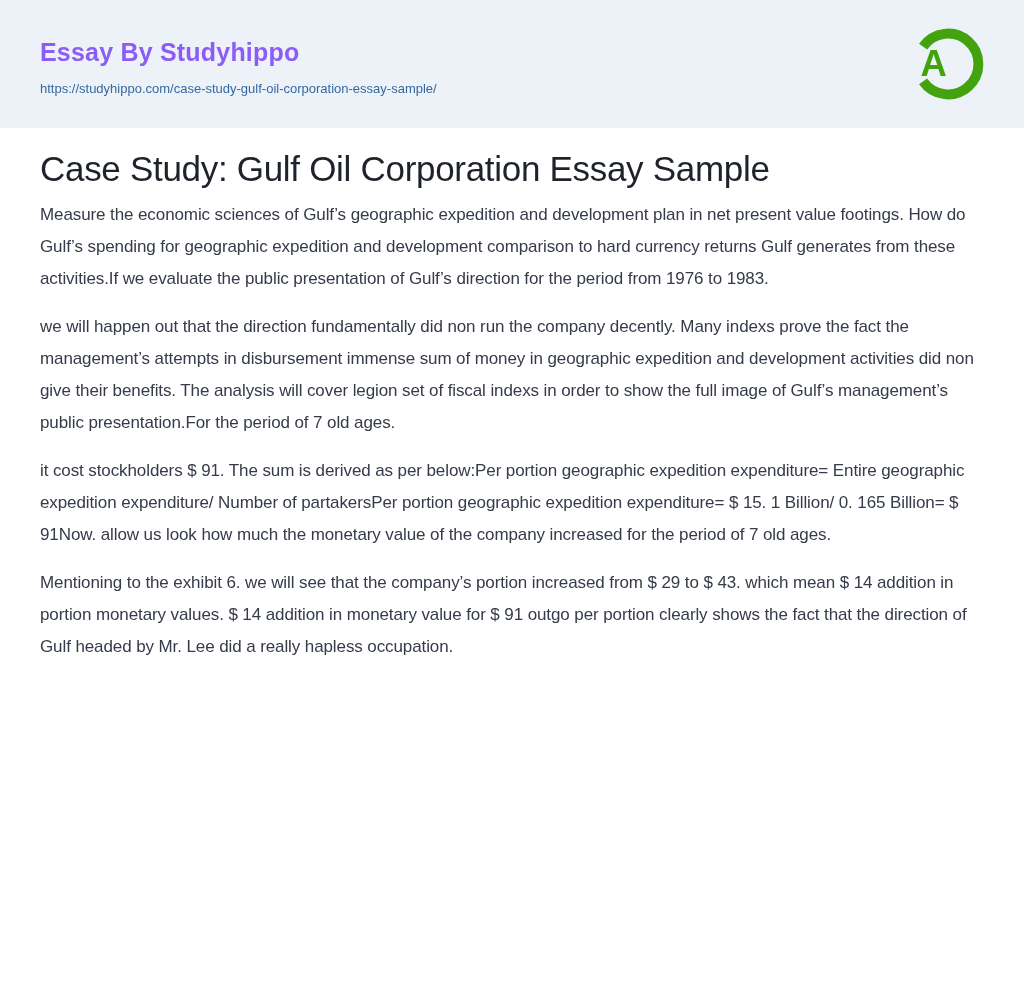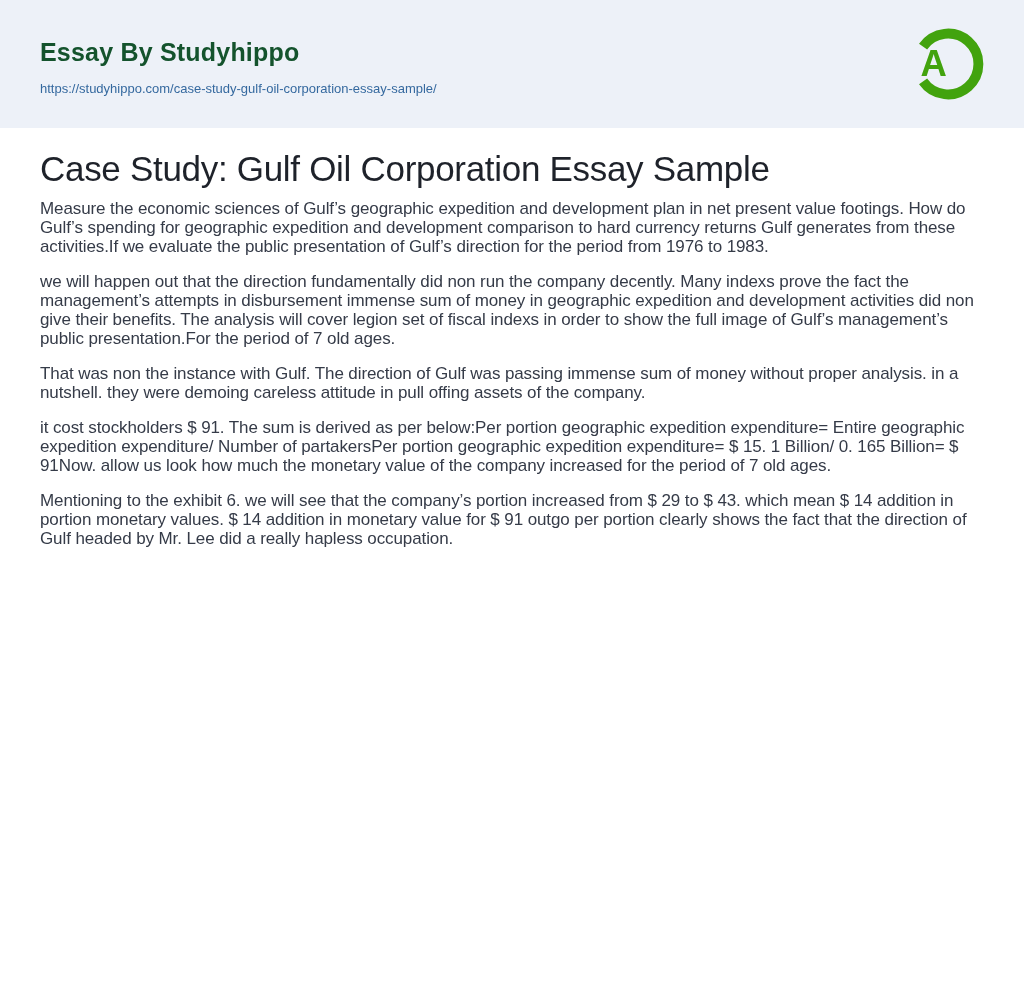--- a/index.html
+++ b/index.html
@@ -15,21 +15,21 @@
     width: 1024px;
     height: 128px;
     background: #edf1f8;
     display: flex;
     align-items: center;
     justify-content: space-between;
     padding: 0 38px 0 40px;
   }
   .header-text { display: flex; flex-direction: column; padding-top: 6px; }
   .site-name {
-    color: #14532d;
+    color: #8b5cf6;
     font-size: 25px;
     font-weight: bold;
     letter-spacing: 0.2px;
     margin-bottom: 14px;
   }
   .site-url {
     color: #35699f;
     font-size: 13px;
     text-decoration: none;
     cursor: pointer;
@@ -41,21 +41,21 @@
     color: #1e222a;
     font-size: 35px;
     line-height: 42px;
     font-weight: 400;
     letter-spacing: -0.3px;
     margin-bottom: 9px;
   }
   .essay-body p {
     color: #353b48;
     font-size: 17px;
-    line-height: 19px;
+    line-height: 32px;
     letter-spacing: -0.1px;
     margin-bottom: 16px;
   }
 </style>
 </head>
 <body>
 
 <header class="header">
   <div class="header-text">
     <div class="site-name">Essay By Studyhippo</div>
@@ -67,17 +67,16 @@
       <text x="31" y="66" text-anchor="middle" font-family="Liberation Sans, sans-serif" font-size="48" font-weight="bold" fill="#42a30e">A</text>
     </svg>
   </div>
 </header>
 
 <main>
   <h1 class="page-title">Case Study: Gulf Oil Corporation Essay Sample</h1>
   <div class="essay-body">
     <p>Measure the economic sciences of Gulf’s geographic expedition and development plan in net present value footings. How do Gulf’s spending for geographic expedition and development comparison to hard currency returns Gulf generates from these activities.If we evaluate the public presentation of Gulf’s direction for the period from 1976 to 1983.</p>
     <p>we will happen out that the direction fundamentally did non run the company decently. Many indexs prove the fact the management’s attempts in disbursement immense sum of money in geographic expedition and development activities did non give their benefits. The analysis will cover legion set of fiscal indexs in order to show the full image of Gulf’s management’s public presentation.For the period of 7 old ages.</p>
-    <p>That was non the instance with Gulf. The direction of Gulf was passing immense sum of money without proper analysis. in a nutshell. they were demoing careless attitude in pull offing assets of the company.</p>
     <p>it cost stockholders $ 91. The sum is derived as per below:Per portion geographic expedition expenditure= Entire geographic expedition expenditure/ Number of partakersPer portion geographic expedition expenditure= $ 15. 1 Billion/ 0. 165 Billion= $ 91Now. allow us look how much the monetary value of the company increased for the period of 7 old ages.</p>
     <p>Mentioning to the exhibit 6. we will see that the company’s portion increased from $ 29 to $ 43. which mean $ 14 addition in portion monetary values. $ 14 addition in monetary value for $ 91 outgo per portion clearly shows the fact that the direction of Gulf headed by Mr. Lee did a really hapless occupation.</p>
   </div>
 </main>
 
 </body></html>

